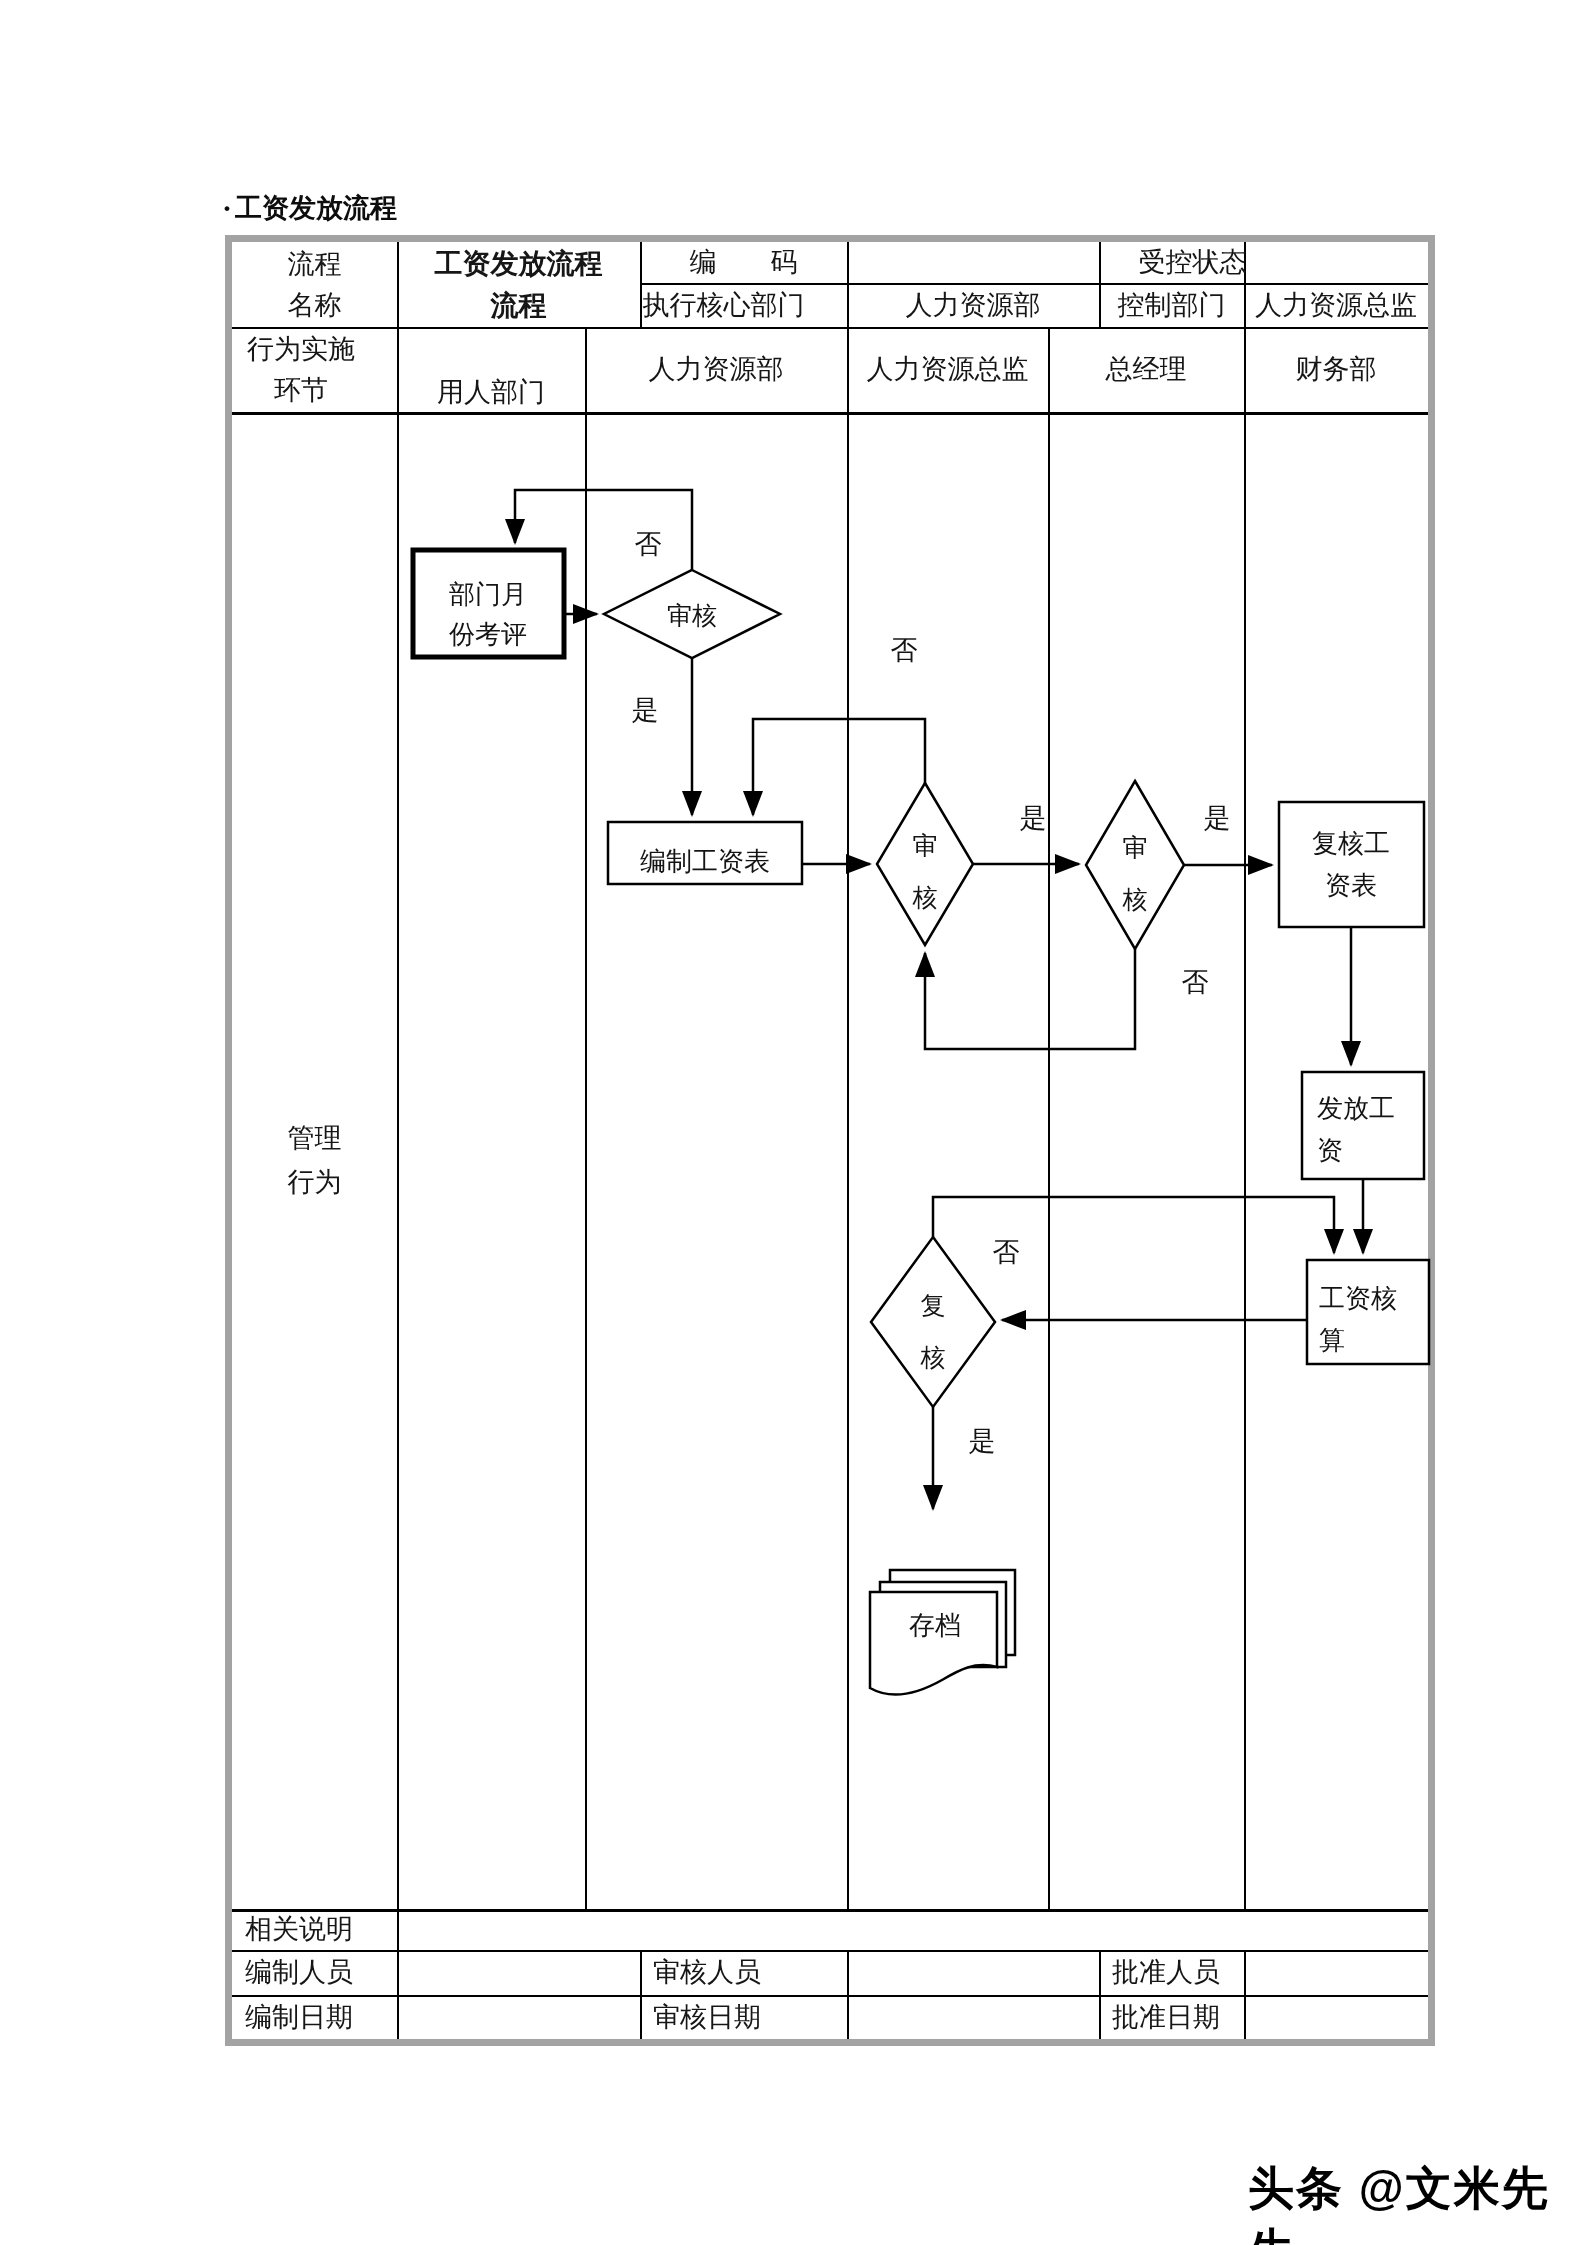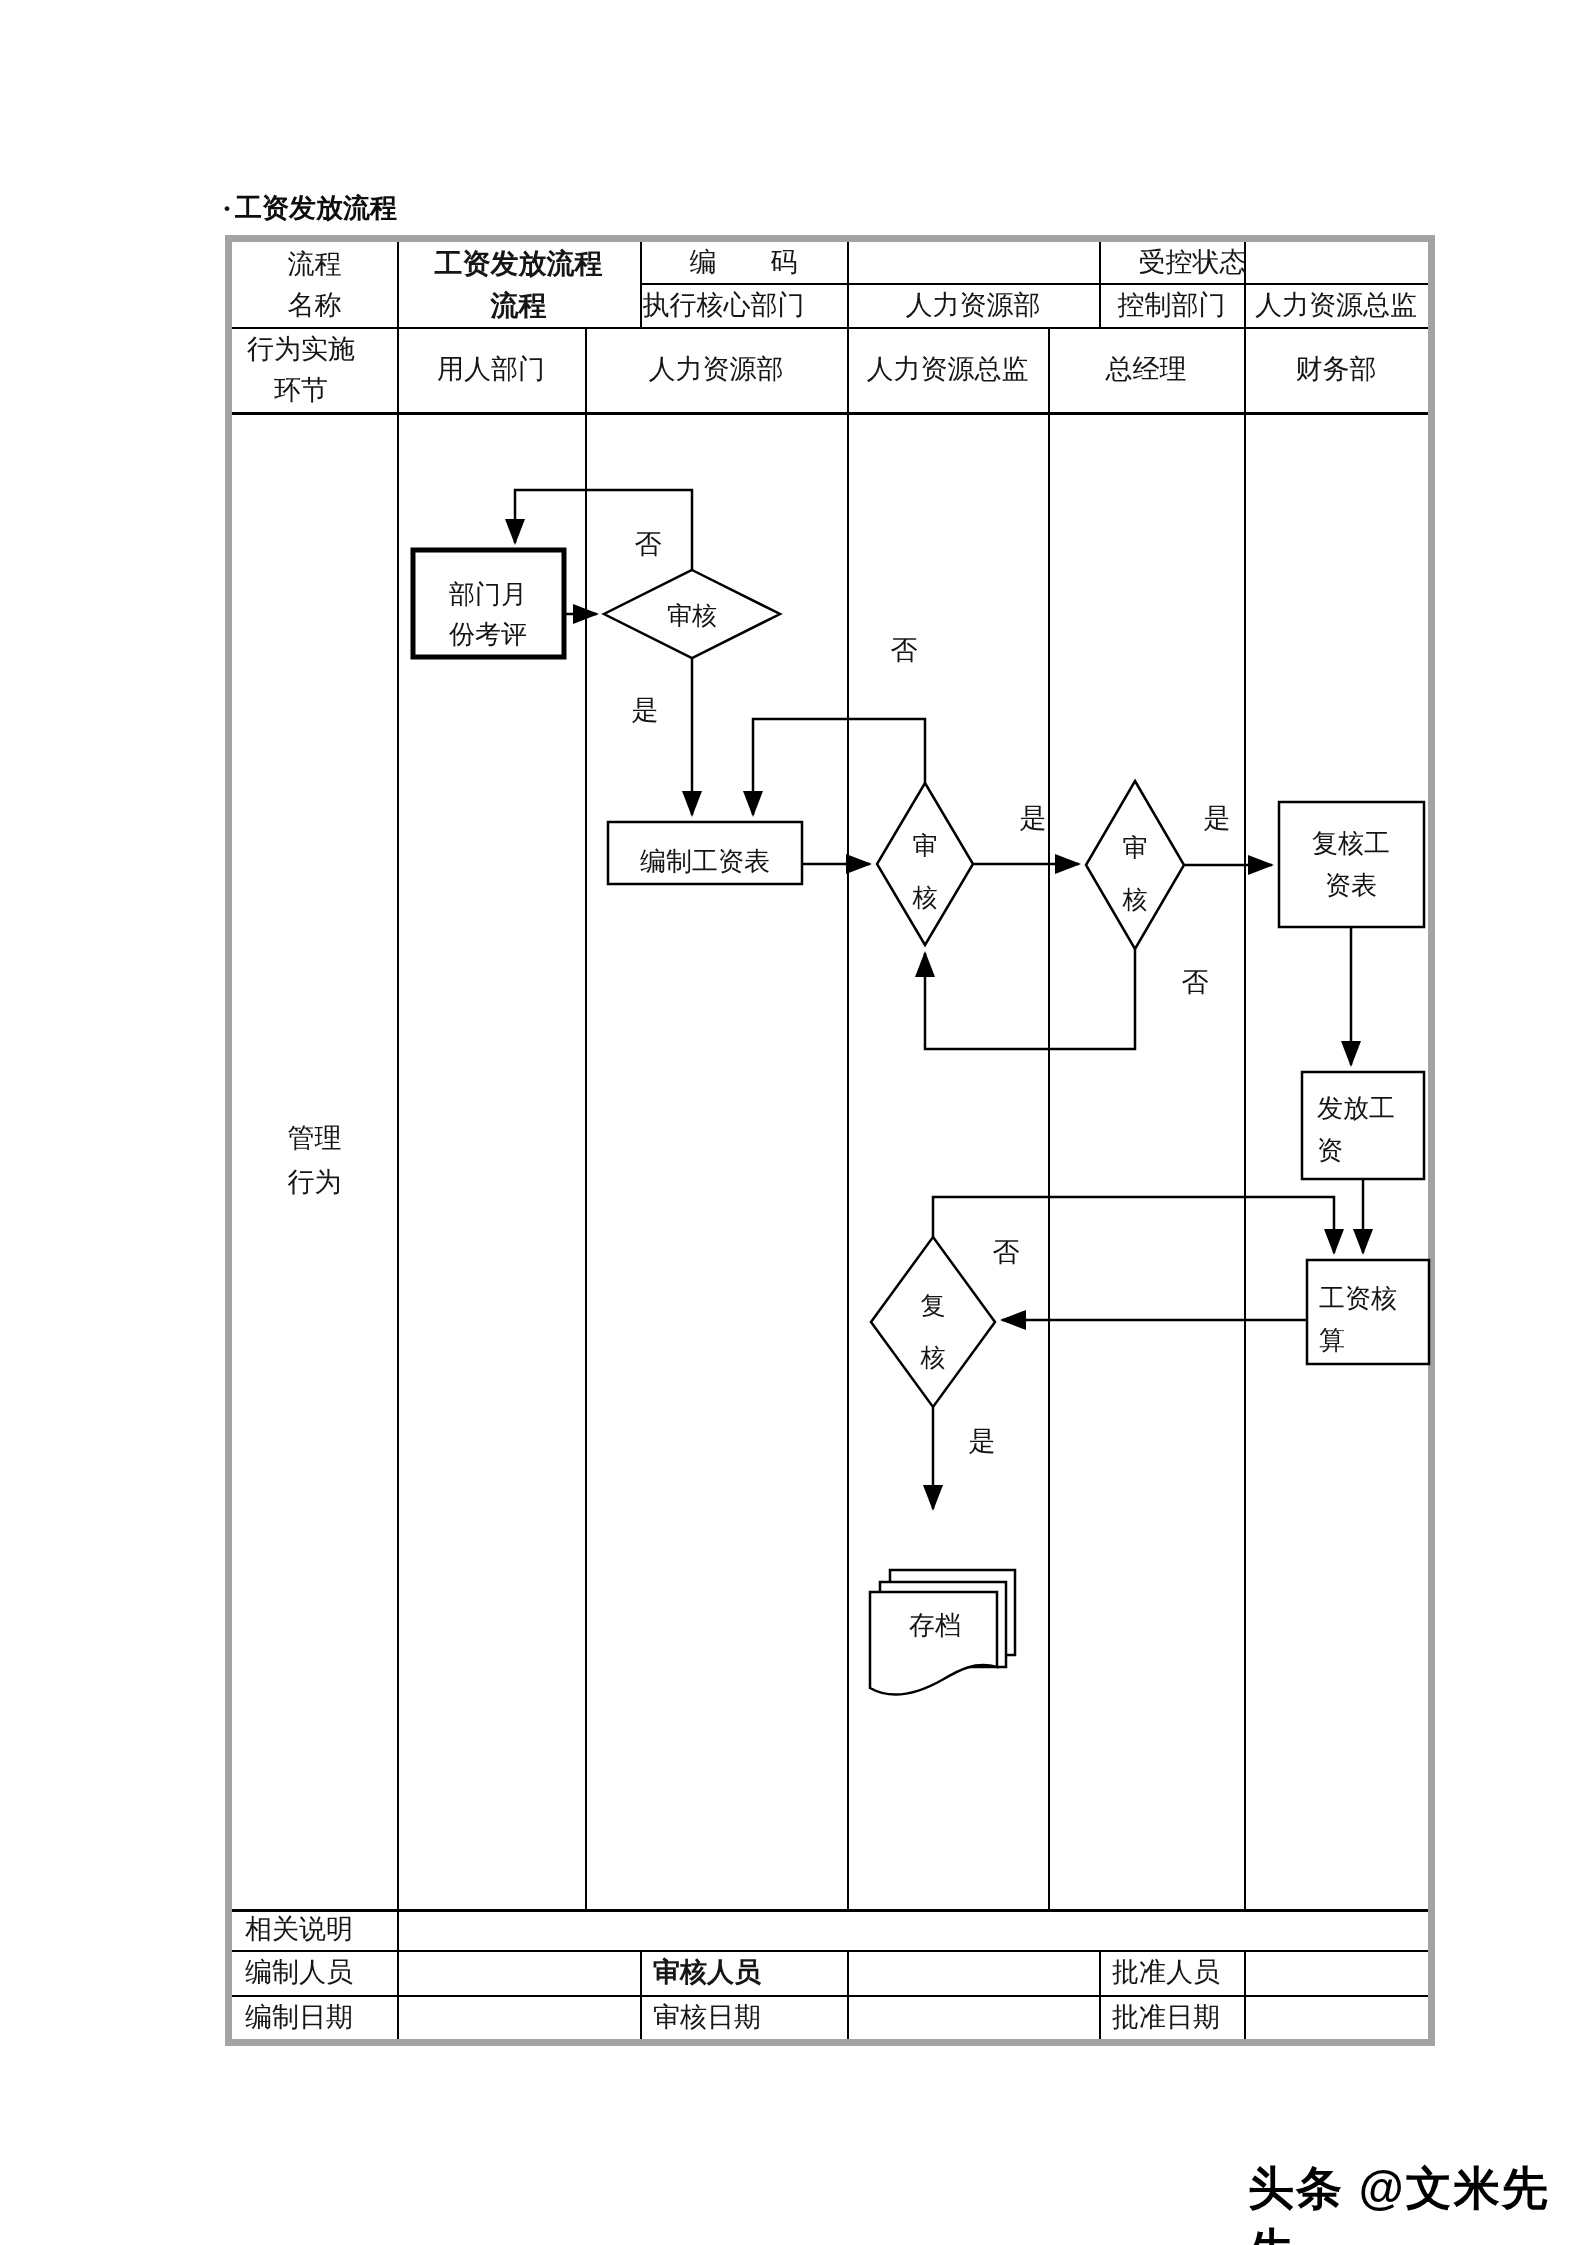--- a/index.html
+++ b/index.html
@@ -82,21 +82,21 @@
       <div>控制部门</div>
     </div>
     <div class="cell" style="left:1012px;top:41px;width:184px;height:44px;">
       <div>人力资源总监</div>
     </div>
 
     <div class="cell" style="left:0;top:85px;width:138px;height:85px;">
       <div>行为实施</div>
       <div>环节</div>
     </div>
-    <div class="cell" style="left:165px;top:85px;width:188px;height:85px;">
+    <div class="cell" style="left:165px;top:85px;width:188px;height:85px;justify-content:flex-end;">
       <div>用人部门</div>
     </div>
     <div class="cell" style="left:353px;top:85px;width:262px;height:85px;">
       <div>人力资源部</div>
     </div>
     <div class="cell" style="left:615px;top:85px;width:201px;height:85px;">
       <div>人力资源总监</div>
     </div>
     <div class="cell" style="left:816px;top:85px;width:196px;height:85px;">
       <div>总经理</div>
@@ -109,21 +109,21 @@
       <div>管理</div>
       <div>行为</div>
     </div>
 
     <div class="cell left" style="left:0;top:1667px;width:165px;height:41px;">
       <div>相关说明</div>
     </div>
     <div class="cell left" style="left:0;top:1708px;width:165px;height:45px;">
       <div>编制人员</div>
     </div>
-    <div class="cell left" style="left:408px;top:1708px;width:246px;height:45px;font-weight:bold;">
+    <div class="cell left" style="left:408px;top:1708px;width:246px;height:45px;">
       <div>审核人员</div>
     </div>
     <div class="cell left" style="left:867px;top:1708px;width:145px;height:45px;">
       <div>批准人员</div>
     </div>
     <div class="cell left" style="left:0;top:1753px;width:165px;height:44px;">
       <div>编制日期</div>
     </div>
     <div class="cell left" style="left:408px;top:1753px;width:207px;height:44px;">
       <div>审核日期</div>

